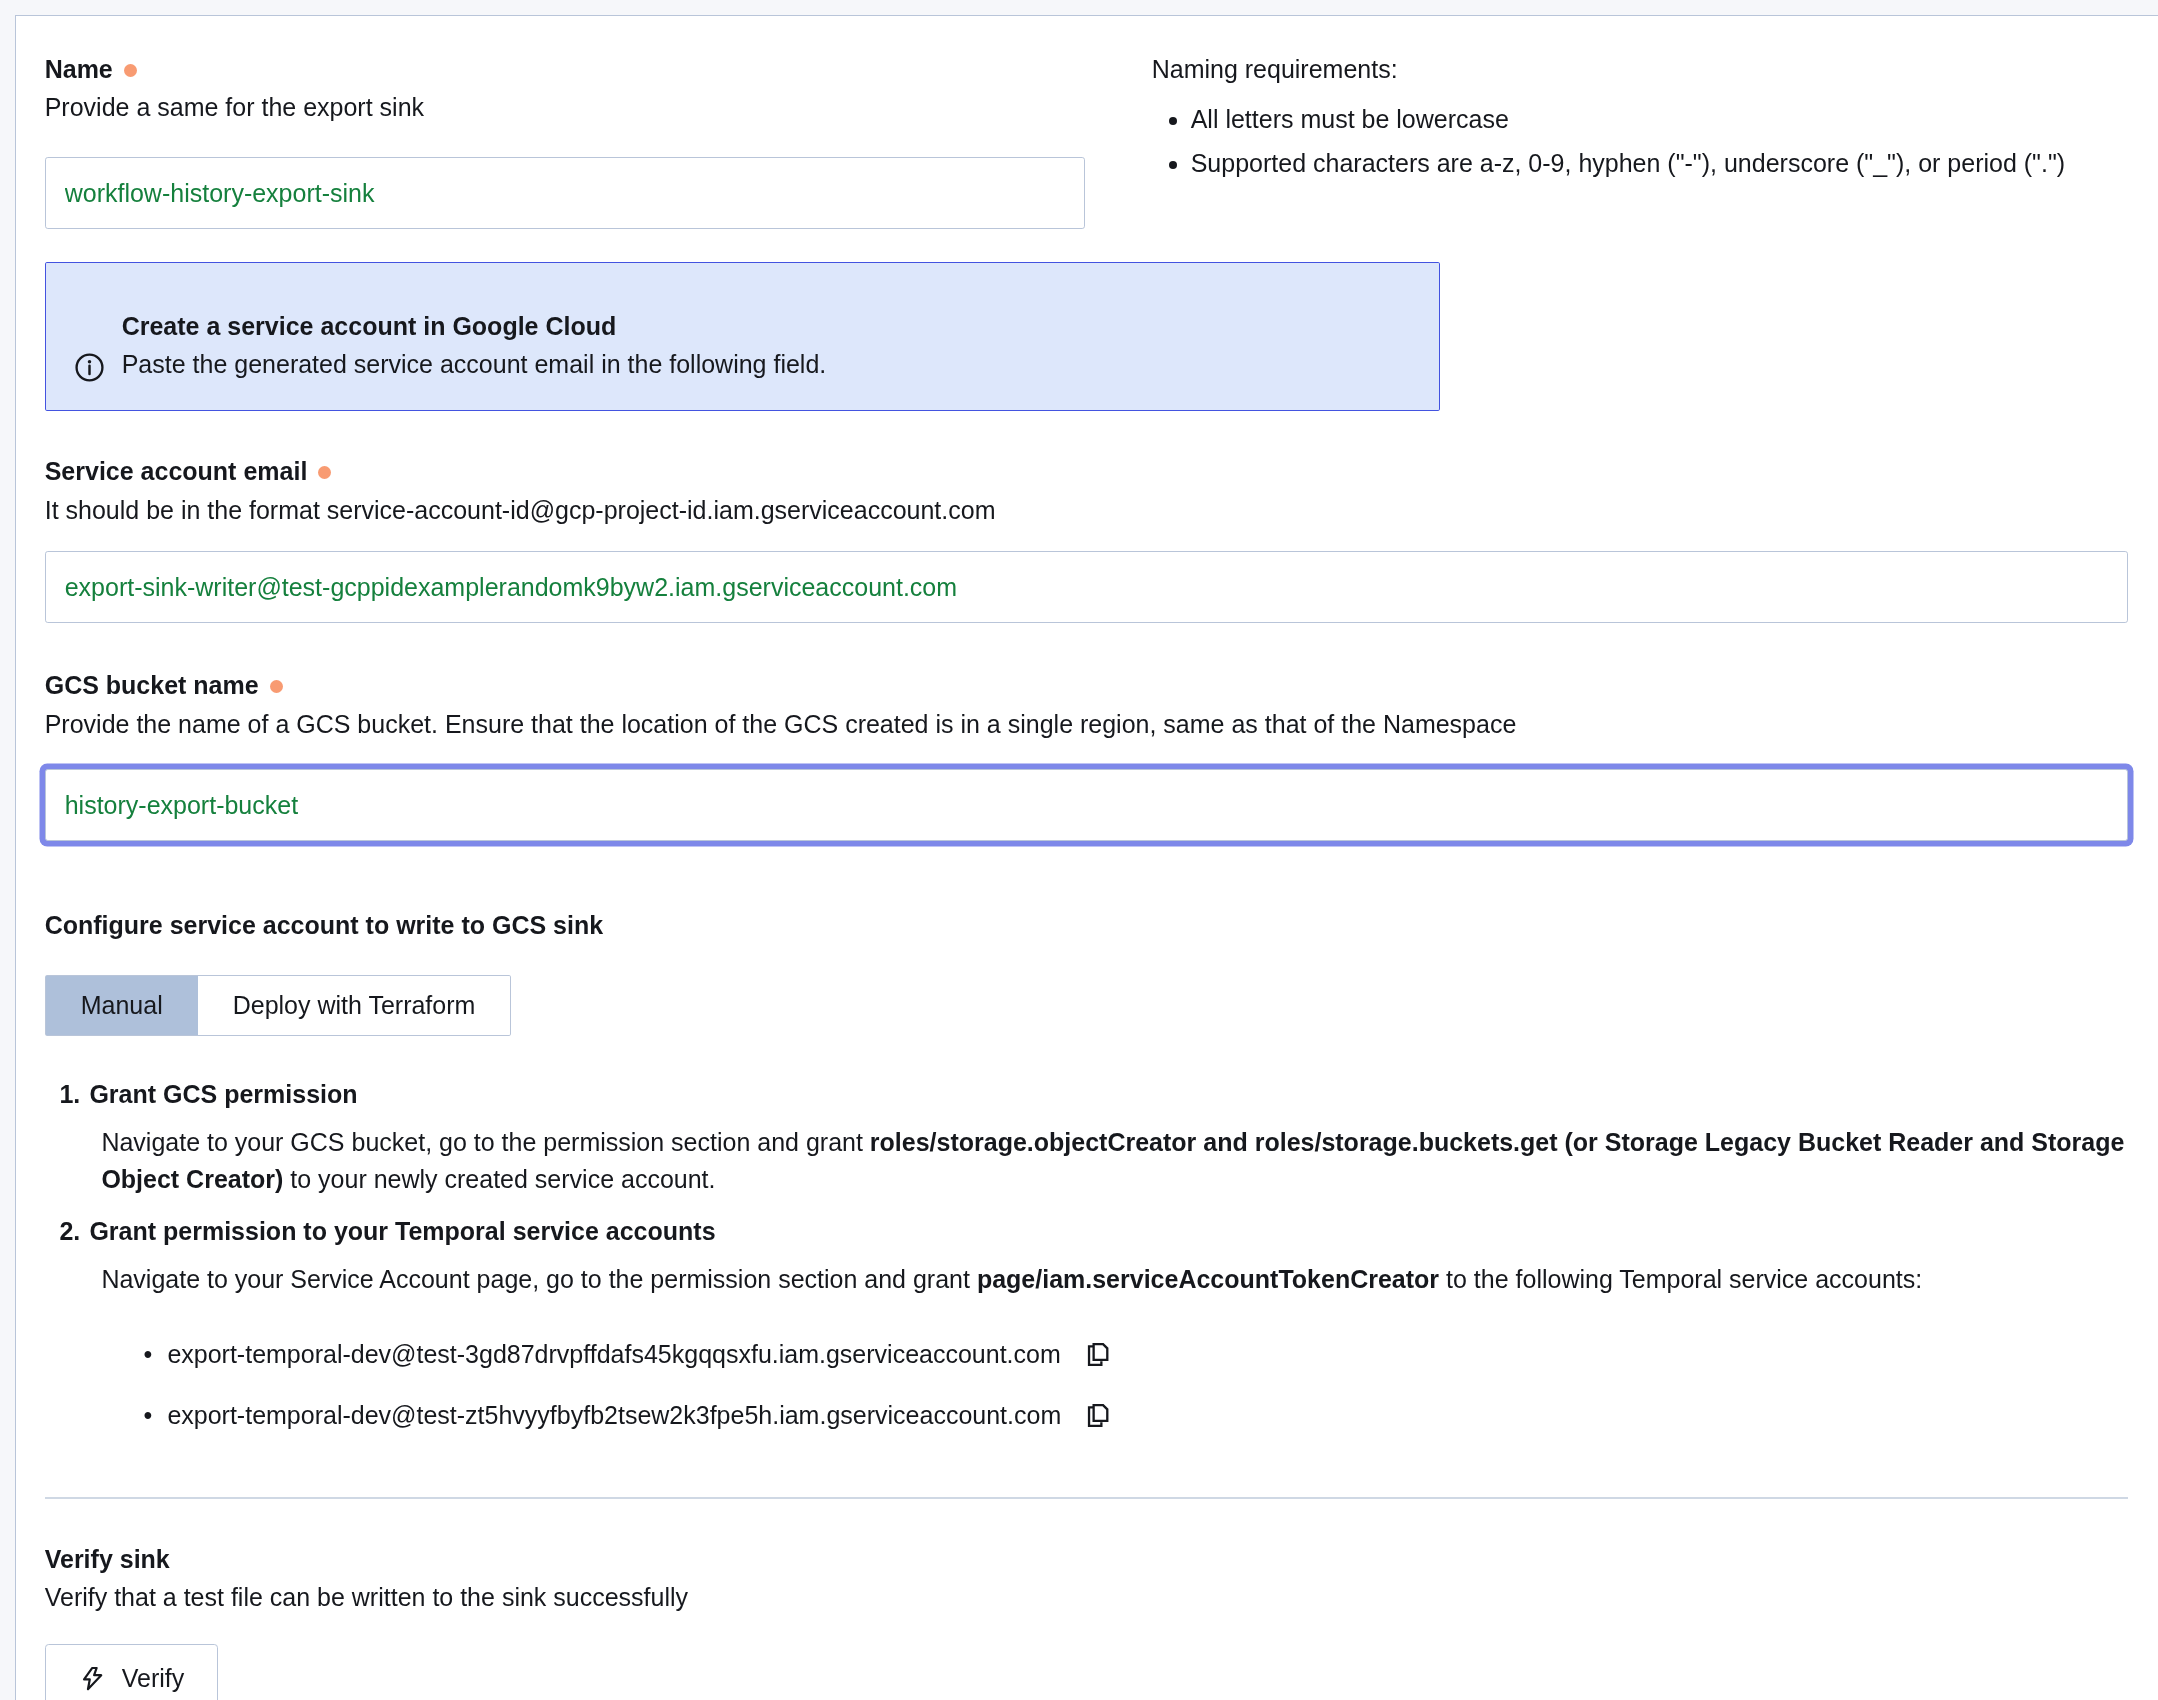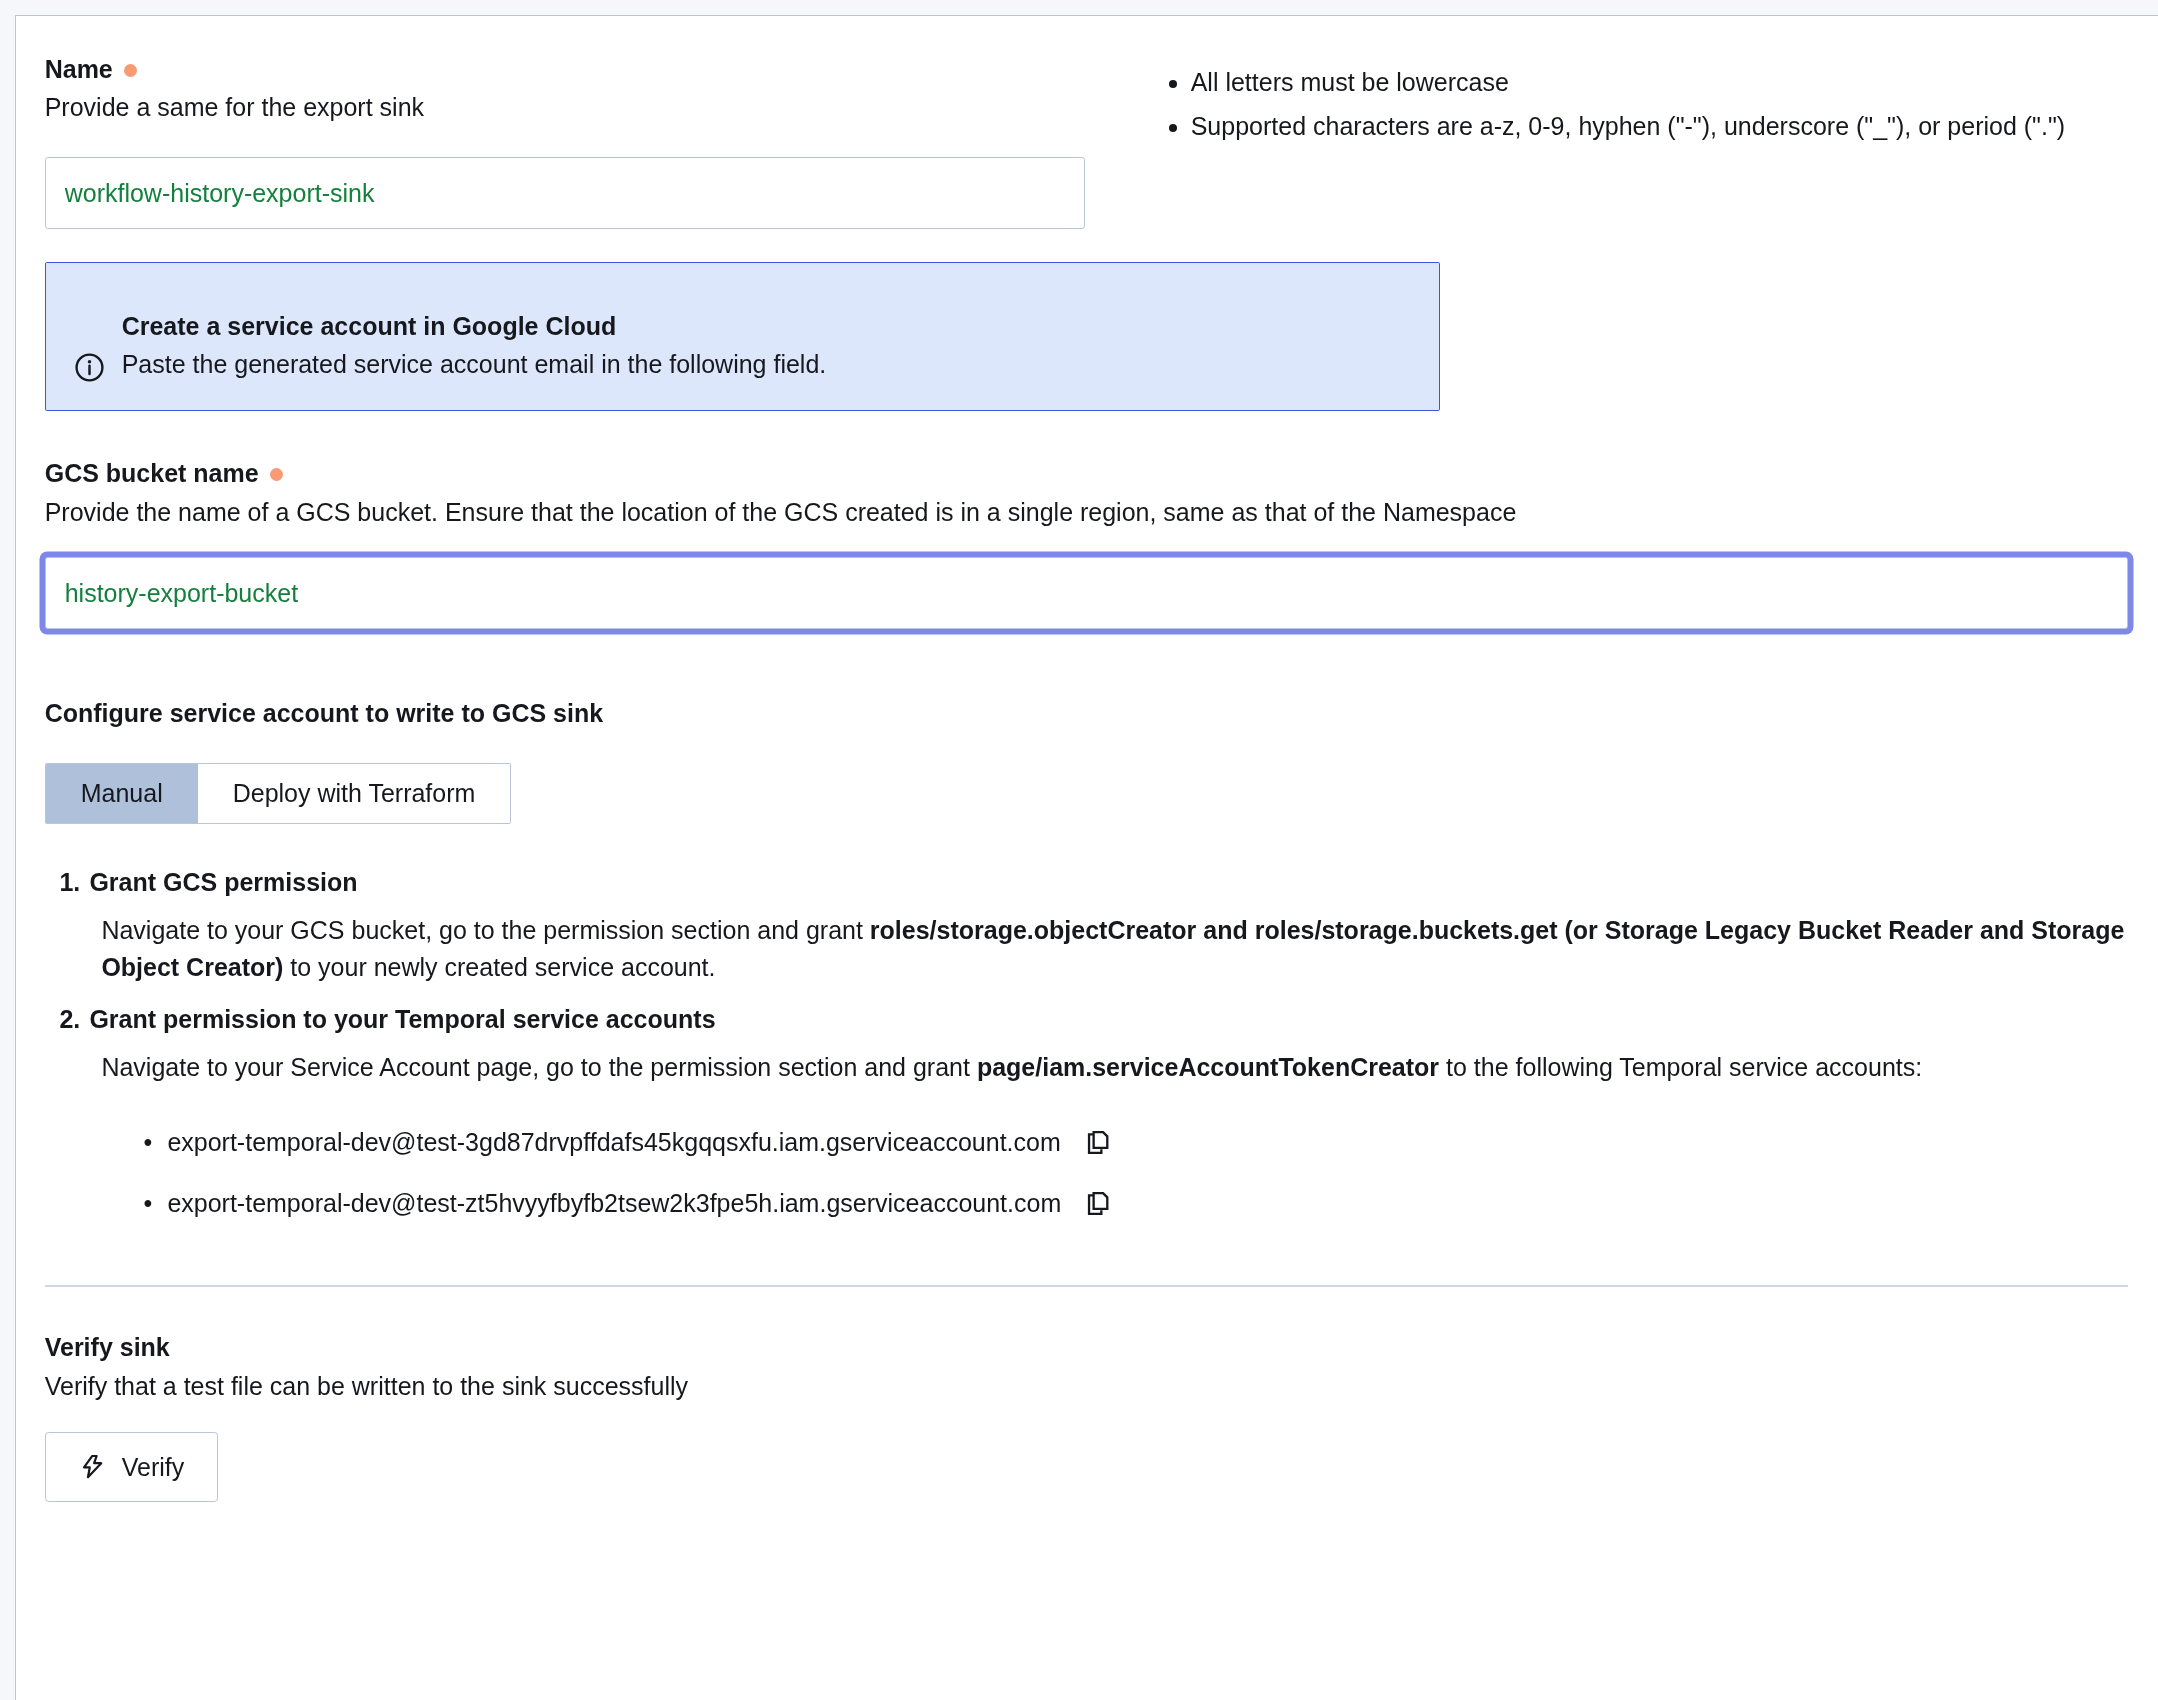--- a/index.html
+++ b/index.html
@@ -106,20 +106,21 @@
   <div class="top-row">
     <div class="top-left">
       <div class="field-label">
         <span>Name</span>
         <span class="req-dot"></span>
       </div>
       <div class="field-desc">Provide a same for the export sink</div>
       <input class="text-input mt-input" type="text" value="workflow-history-export-sink" style="">
     </div>
     <div class="top-right">
+      <div class="req-title">Naming requirements:</div>
       <ul class="req-list">
         <li>All letters must be lowercase</li>
         <li>Supported characters are a-z, 0-9, hyphen ("-"), underscore ("_"), or period (".")</li>
       </ul>
     </div>
   </div>
 
   
   <div class="banner">
     <span class="banner-icon">
@@ -129,20 +130,28 @@
         <path d="M12 10.6 V17" stroke="currentColor" stroke-width="1.9" stroke-linecap="round"></path>
       </svg>
     </span>
     <div class="banner-text">
       <div class="banner-title">Create a service account in Google Cloud</div>
       <div class="banner-desc">Paste the generated service account email in the following field.</div>
     </div>
   </div>
 
   
+  <div class="section">
+    <div class="field-label">
+      <span>Service account email</span>
+      <span class="req-dot"></span>
+    </div>
+    <div class="field-desc">It should be in the format service-account-id@gcp-project-id.iam.gserviceaccount.com</div>
+    <input class="text-input wide" style="margin-top: 22px;" type="text" value="export-sink-writer@test-gcppidexamplerandomk9byw2.iam.gserviceaccount.com">
+  </div>
 
   
   <div class="section" style="margin-top:44px;">
     <div class="field-label">
       <span>GCS bucket name</span>
       <span class="req-dot"></span>
     </div>
     <div class="field-desc">Provide the name of a GCS bucket. Ensure that the location of the GCS created is in a single region, same as that of the Namespace</div>
     <input class="text-input wide focus-input" type="text" value="history-export-bucket" style="">
   </div>

